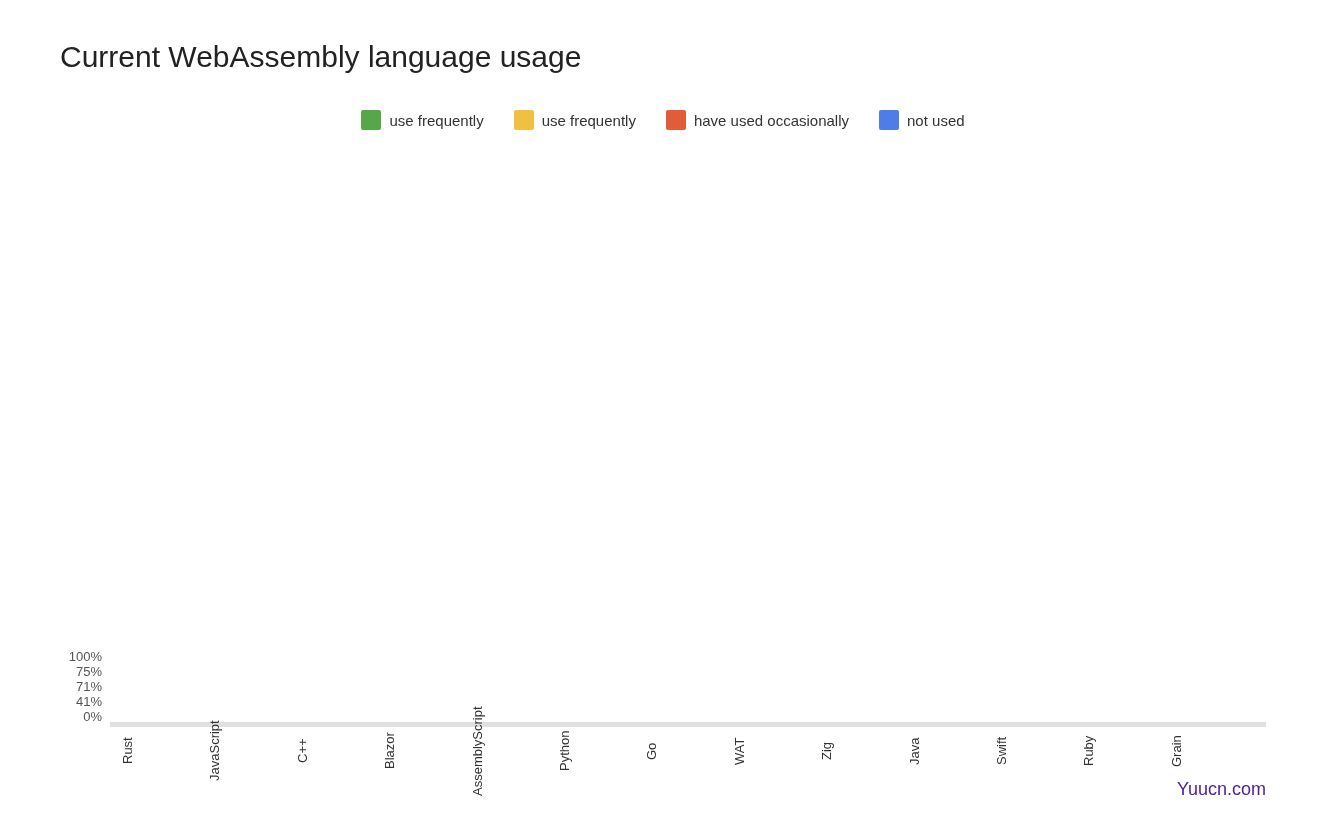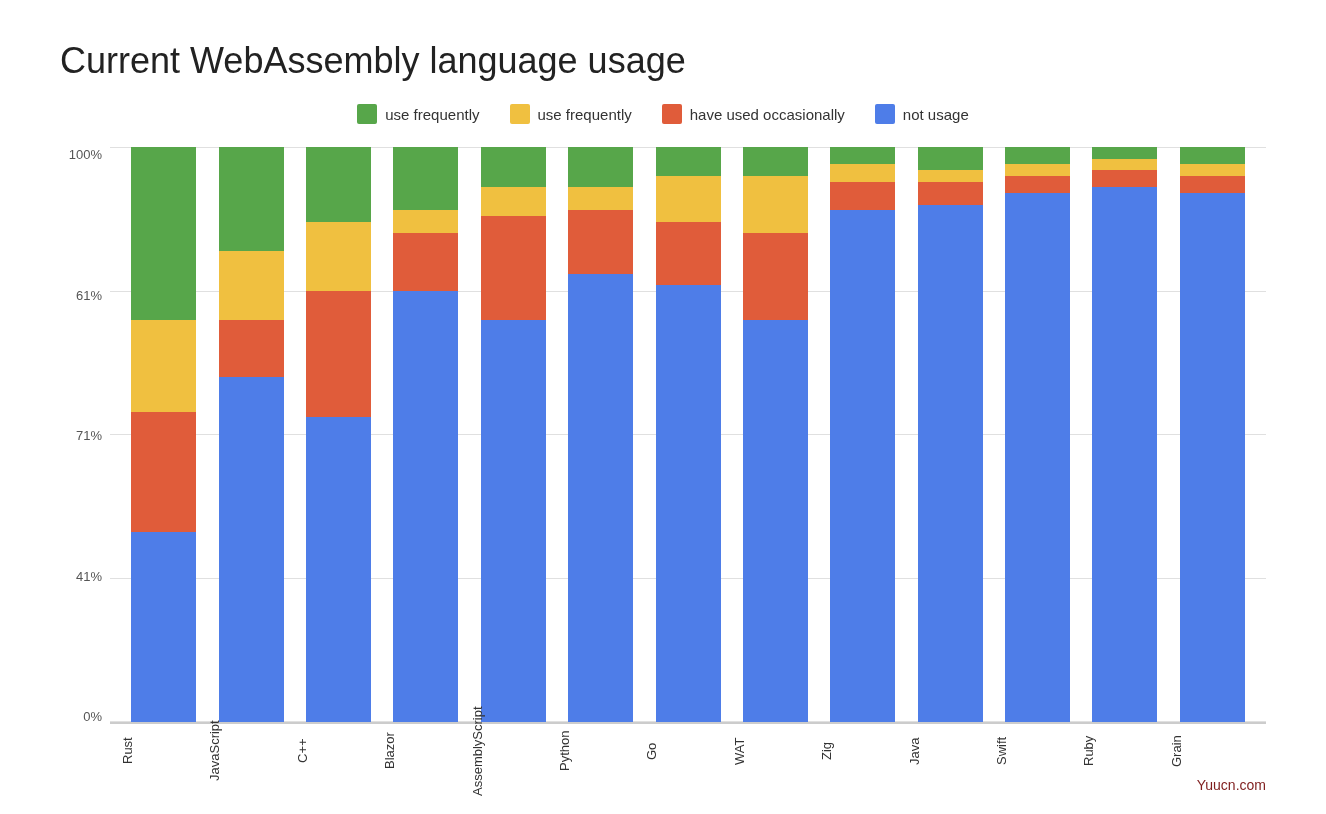--- a/index.html
+++ b/index.html
@@ -12,49 +12,50 @@
       position: relative;
     }
     .chart-container {
       padding: 40px 60px 30px 60px;
       width: 100%;
       height: 100%;
       display: flex;
       flex-direction: column;
     }
     .chart-title {
-      font-size: 36px;
+      font-size: 30px;
       font-weight: 400;
       color: #222;
-      margin-bottom: 22px;
+      margin-bottom: 36px;
     }
     .legend {
       display: flex;
       align-items: center;
       gap: 30px;
-      margin-bottom: 23px;
+      margin-bottom: 13px;
       justify-content: center;
       text-align: center;
     }
     .legend-item {
       display: flex;
       align-items: center;
       gap: 8px;
       font-size: 15px;
       color: #333;
     }
     .legend-box {
       width: 20px;
       height: 20px;
       border-radius: 2px;
     }
     .chart-area {
       display: flex;
       flex: 1;
       position: relative;
+      align-items: flex-end;
     }
     .y-axis {
       display: flex;
       flex-direction: column;
       justify-content: space-between;
       padding-bottom: 60px;
       padding-top: 0;
       width: 50px;
       align-items: flex-end;
       padding-right: 8px;
@@ -123,24 +124,24 @@
       font-size: 13px;
       color: #333;
       writing-mode: vertical-rl;
       text-orientation: mixed;
       transform: rotate(180deg);
       height: 60px;
       text-align: center;
     }
     .watermark {
       position: absolute;
-      bottom: 21px;
+      bottom: 14px;
       right: 60px;
-      font-size: 14px;
-      color: #7f1d1d;
+      font-size: 18px;
+      color: #4c1d95;
     }
   </style>
 </head>
 <body>
 
 <div class="chart-container">
   <div class="chart-title">Current WebAssembly language usage</div>
 
   <div class="legend">
   <div class="legend-item">
@@ -150,28 +151,28 @@
       <div class="legend-item">
         <div class="legend-box" style="background-color: rgb(240, 192, 64);"></div>
         <span>use frequently</span>
       </div>
       <div class="legend-item">
         <div class="legend-box" style="background-color: rgb(224, 92, 58);"></div>
         <span>have used occasionally</span>
       </div>
       <div class="legend-item">
         <div class="legend-box" style="background-color: rgb(78, 125, 232);"></div>
-        <span>not usage</span>
+        <span>not used</span>
       </div>
     </div>
 
   <div class="chart-area">
     <div class="y-axis">
     <div class="y-label">100%</div>
-        <div class="y-label">61%</div>
+        <div class="y-label">75%</div>
         <div class="y-label">71%</div>
         <div class="y-label">41%</div>
         <div class="y-label">0%</div>
       </div>
     <div class="bars-wrapper">
       <div class="bars-area">
         <div class="gridlines">
         <div class="gridline"></div>
             <div class="gridline"></div>
             <div class="gridline"></div>

